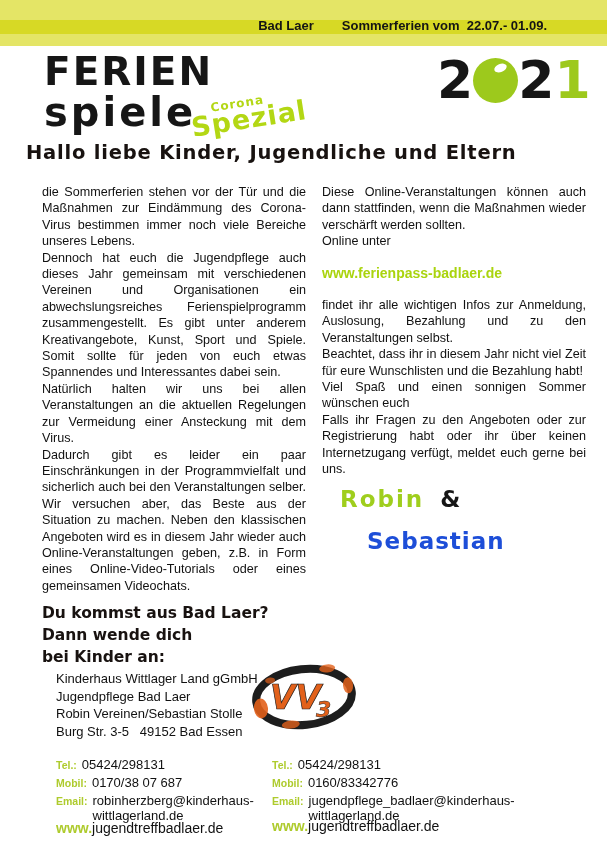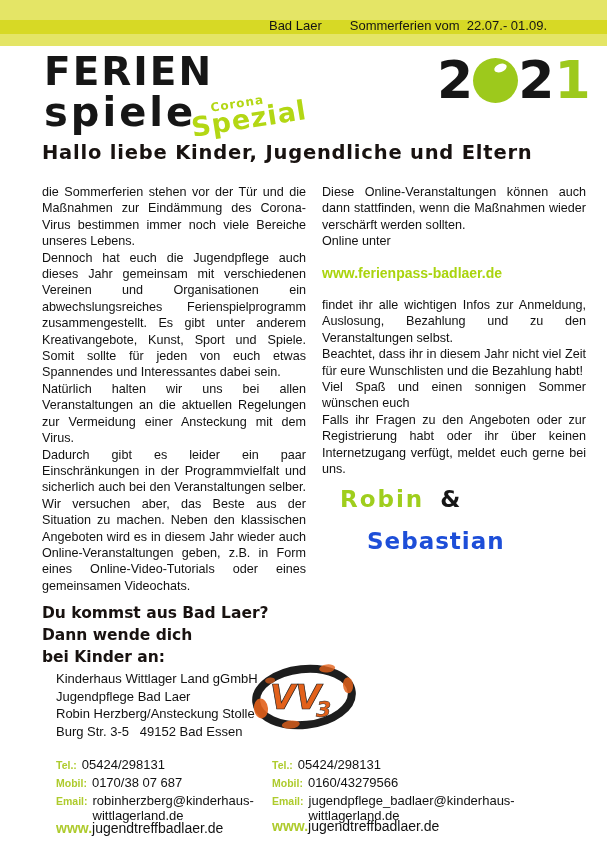--- a/index.html
+++ b/index.html
@@ -3,21 +3,21 @@
 <meta charset="utf-8">
 <style>
   html,body{margin:0;padding:0;background:#ffffff;}
   .page{position:relative;width:607px;height:853px;background:#ffffff;overflow:hidden;
         font-family:"Liberation Sans",sans-serif;color:#1a1a1a;}
 
   
   .topbar{position:absolute;left:0;top:0;width:607px;height:46px;
           background:linear-gradient(180deg,#e4e566 0,#e4e566 20px,#d7d925 20px,#d7d925 34px,#e4e566 34px,#e4e566 46px);}
   .topbar-text{position:absolute;top:18px;right:60px;display:flex;gap:28px;align-items:baseline;
-               font-family:"Liberation Sans",sans-serif;font-weight:normal;font-size:13px;color:#141414;}
+               font-family:"Liberation Sans",sans-serif;font-weight:bold;font-size:13px;color:#141414;}
 
   
   .title-word{position:absolute;left:44px;font-family:"DejaVu Sans",sans-serif;font-weight:900;
               color:#161616;letter-spacing:2px;line-height:1;}
   .title-word1{top:52px;font-size:39px;}
   .title-word2{top:92px;font-size:40px;letter-spacing:3px;}
 
   .badge{position:absolute;left:190px;top:96px;transform:rotate(-9deg);
          font-family:"DejaVu Sans",sans-serif;font-weight:900;color:#b3d714;line-height:1;}
   .badge-top{font-size:12px;margin-left:22px;letter-spacing:1px;}
@@ -26,21 +26,21 @@
   .year{position:absolute;left:437px;top:54px;display:flex;align-items:center;
         font-family:"DejaVu Sans",sans-serif;font-weight:900;line-height:1;}
   .year .d{font-size:52px;color:#161616;}
   .year .d.green{color:#9dc91c;}
   .zero-wrap{position:relative;width:45px;height:45px;margin:0 0;}
   .zero-disc{width:45px;height:45px;border-radius:50%;background:#9dc91c;color:transparent;
              display:flex;align-items:center;justify-content:center;font-size:40px;}
   .zero-hl{position:absolute;top:6px;left:21px;width:13px;height:8px;background:#ffffff;
            border-radius:50%;transform:rotate(-22deg);}
 
-  .greeting{position:absolute;left:42px;top:141px;width:540px;
+  .greeting{position:absolute;left:26px;top:141px;width:540px;
             font-family:"DejaVu Sans",sans-serif;font-weight:900;font-size:19.5px;
             letter-spacing:0.8px;color:#181210;}
 
   
   .col{position:absolute;top:184px;width:264px;font-size:12.6px;line-height:16.4px;
        text-align:justify;color:#111111;}
   .col p{margin:0;}
   .col-left{left:42px;}
   .col-right{left:322px;}
   .weblink{font-family:"Liberation Sans",sans-serif;font-weight:bold;color:#aad40e;
@@ -135,21 +135,21 @@
 
   <div class="contact-intro">
     <div>Du kommst aus Bad Laer?</div>
     <div>Dann wende dich</div>
     <div>bei Kinder an:</div>
   </div>
 
   <div class="address">
     <div>Kinderhaus Wittlager Land gGmbH</div>
     <div>Jugendpflege Bad Laer</div>
-    <div>Robin Herzberg/Ansteckung Stolle</div>
+    <div>Robin Vereinen/Sebastian Stolle</div>
     <div>Burg Str. 3-5 &nbsp;&nbsp;49152 Bad Essen</div>
   </div>
 
   <svg class="logo" viewBox="0 0 108 74">
     <g transform="rotate(-6 54 37)">
       <ellipse cx="54" cy="37" rx="48" ry="28" fill="none" stroke="#1d1d1d" stroke-width="8"></ellipse>
       <ellipse cx="10" cy="44" rx="7" ry="10" fill="#e2611b" opacity="0.9"></ellipse>
       <ellipse cx="99" cy="30" rx="5" ry="8" fill="#e2611b" opacity="0.85"></ellipse>
       <ellipse cx="80" cy="11" rx="8" ry="4" fill="#e2611b" opacity="0.8"></ellipse>
       <ellipse cx="38" cy="63" rx="9" ry="4" fill="#e2611b" opacity="0.8"></ellipse>
@@ -181,21 +181,21 @@
     <span class="wval">jugendtreffbadlaer.de</span>
   </div>
 
   <div class="contact contact-right">
     <div class="cline">
       <span class="clabel">Tel.:</span>
       <span class="cval">05424/298131</span>
     </div>
     <div class="cline">
       <span class="clabel">Mobil:</span>
-      <span class="cval">0160/43279566</span>
+      <span class="cval">0160/83342776</span>
     </div>
     <div class="cline">
       <span class="clabel">Email:</span>
       <span class="cval email-val">
         <span>jugendpflege_badlaer@kinderhaus-</span>
         <span>wittlagerland.de</span>
       </span>
     </div>
   </div>
   <div class="www-line www-right">

